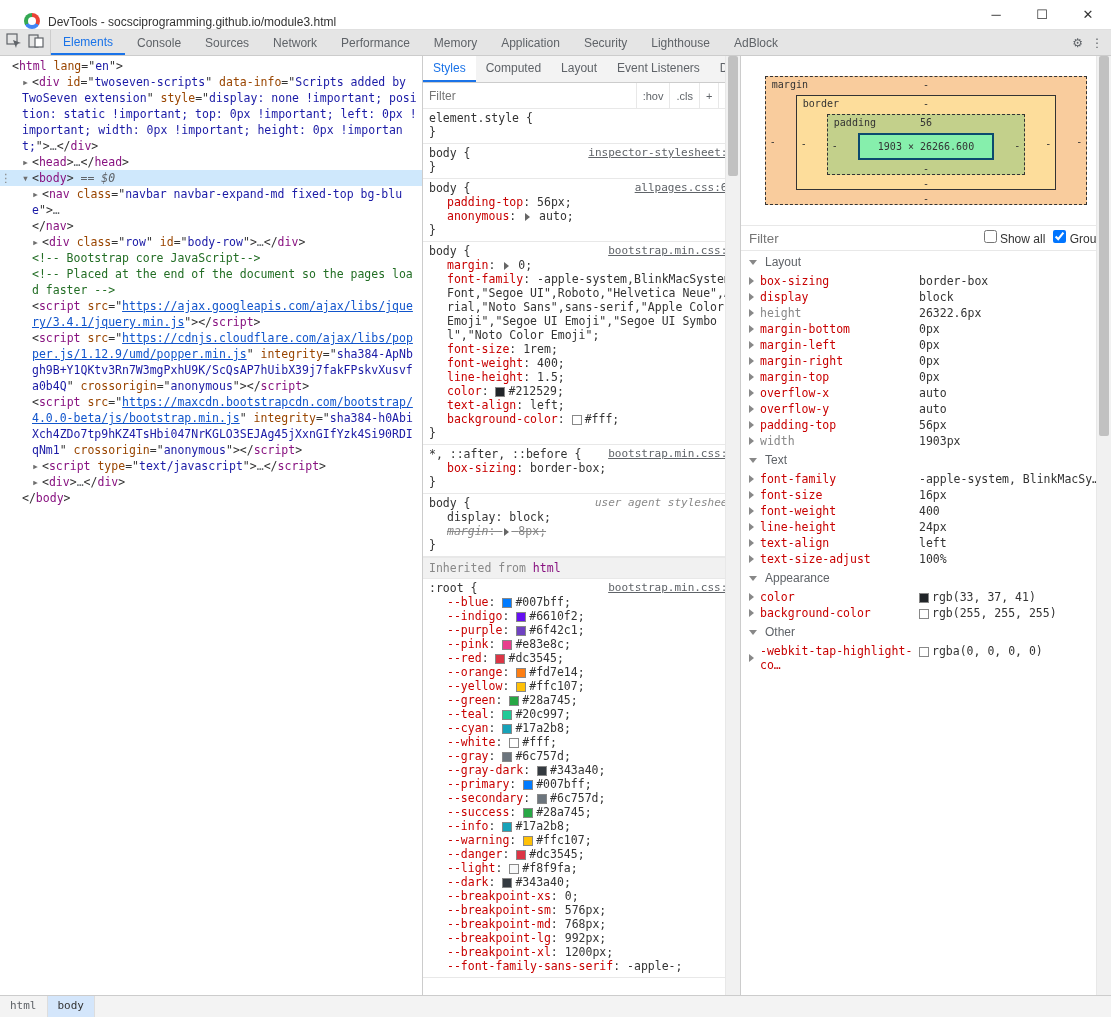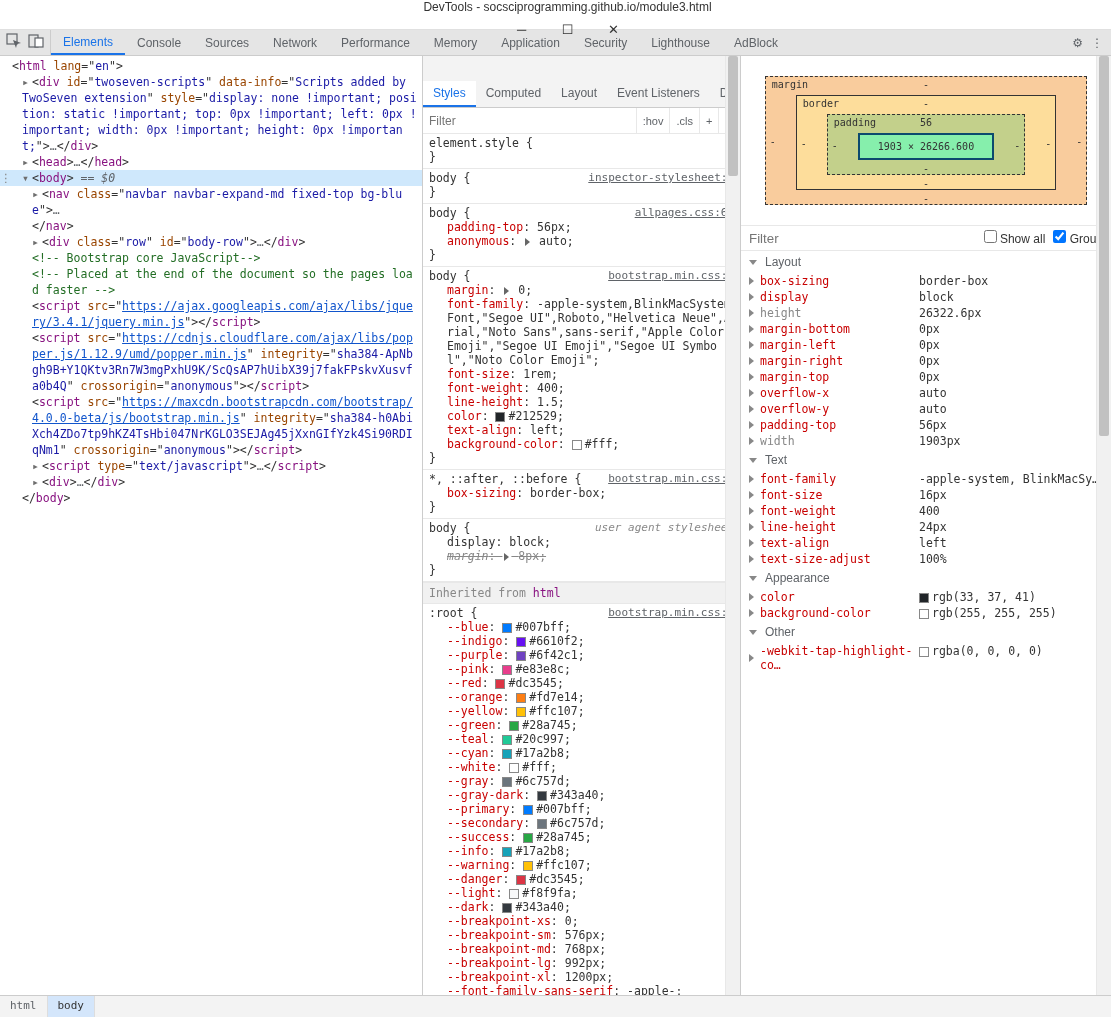--- a/index.html
+++ b/index.html
@@ -1,18 +1,18 @@
 <!DOCTYPE html>
 <html><head>
 <meta charset="utf-8">
 <style>
 * { box-sizing: border-box; margin: 0; padding: 0; }
 body { font-family: "Segoe UI", Arial, sans-serif; font-size: 12px; color: #333; background: #fff; overflow: hidden; }
 
-.titlebar { height: 30px; background: #fff; display: flex; align-items: center; padding-left: 24px; border-bottom: 1px solid #e0e0e0; flex-direction: column; }
+.titlebar { height: 30px; background: #fff; display: flex; align-items: flex-end; padding-left: 24px; border-bottom: 1px solid #e0e0e0; }
 .titlebar .chrome-icon { width: 16px; height: 16px; border-radius: 50%; background: conic-gradient(#ea4335 0 120deg,#4285f4 120deg 240deg,#34a853 240deg 360deg); position: relative; margin-right: 8px; }
 .titlebar .chrome-icon::after { content:""; position:absolute; inset:4px; border-radius:50%; background:#fff; }
 .titlebar-title { font-size: 12px; color: #333; flex:1; }
 .win-controls { display:flex; }
 .win-controls div { width: 46px; height: 30px; display:flex; align-items:center; justify-content:center; color:#333; font-size:13px;}
 
 .toolbar { height: 26px; background: #e5e5e5; border-bottom: 1px solid #ccc; display: flex; align-items: stretch; }
 .toolbar-left { display: flex; align-items: center; padding: 0 6px; gap: 6px; border-right: 1px solid #ccc; }
 .toolbar-left svg { width:16px; height:16px; }
 .tabs-main { display: flex; align-items: stretch; flex:1; }
@@ -33,21 +33,21 @@
 .attr-val { color: #1a1aa6; }
 .attr-link { color: #1155cc; text-decoration: underline; }
 .comment { color: #236e25; }
 .gray { color: #5f6368; }
 .eq { color: #333; }
 .selbadge { color:#5f6368; font-style:italic; }
 .sel-dots { position:absolute; left:0; top:0; color:#888;}
 
 .mid-panel { width: 318px; border-left: 1px solid #ccc; display:flex; flex-direction:column; background:#fff;}
 .mid-tabs { display:flex; border-bottom:1px solid #ccc; background:#f3f3f3; overflow:hidden;}
-.mid-tab { padding: 5px 10px; color:#5f6368; font-size:12px; cursor:pointer; white-space:nowrap;margin-top:25px;}
+.mid-tab { padding: 5px 10px; color:#5f6368; font-size:12px; cursor:pointer; white-space:nowrap;}
 .mid-tab.active { color:#1a73e8; border-bottom:2px solid #1a73e8; background:#fff;}
 .filter-row { display:flex; align-items:center; border-bottom:1px solid #e8e8e8; height:26px;}
 .filter-row input { border:none; padding:4px 6px; flex:1; font-size:12px; outline:none;}
 .filter-row .fr-btn { padding: 0 6px; font-size:11px; color:#5f6368; border-left:1px solid #e8e8e8; height:100%; display:flex; align-items:center;}
 .styles-body { flex:1; overflow:auto; font-family: Menlo, Consolas, monospace; font-size: 11.5px; line-height:14px;}
 .rule { border-bottom:1px solid #e8e8e8; padding: 2px 6px 4px 6px;}
 .rule-head { display:flex; justify-content:space-between; }
 .selector { color:#333; }
 .source-link { color:#5f6368; text-decoration:underline; font-size:11px;}
 .ua-source { color:#888; font-style:italic; font-size:11px;}

